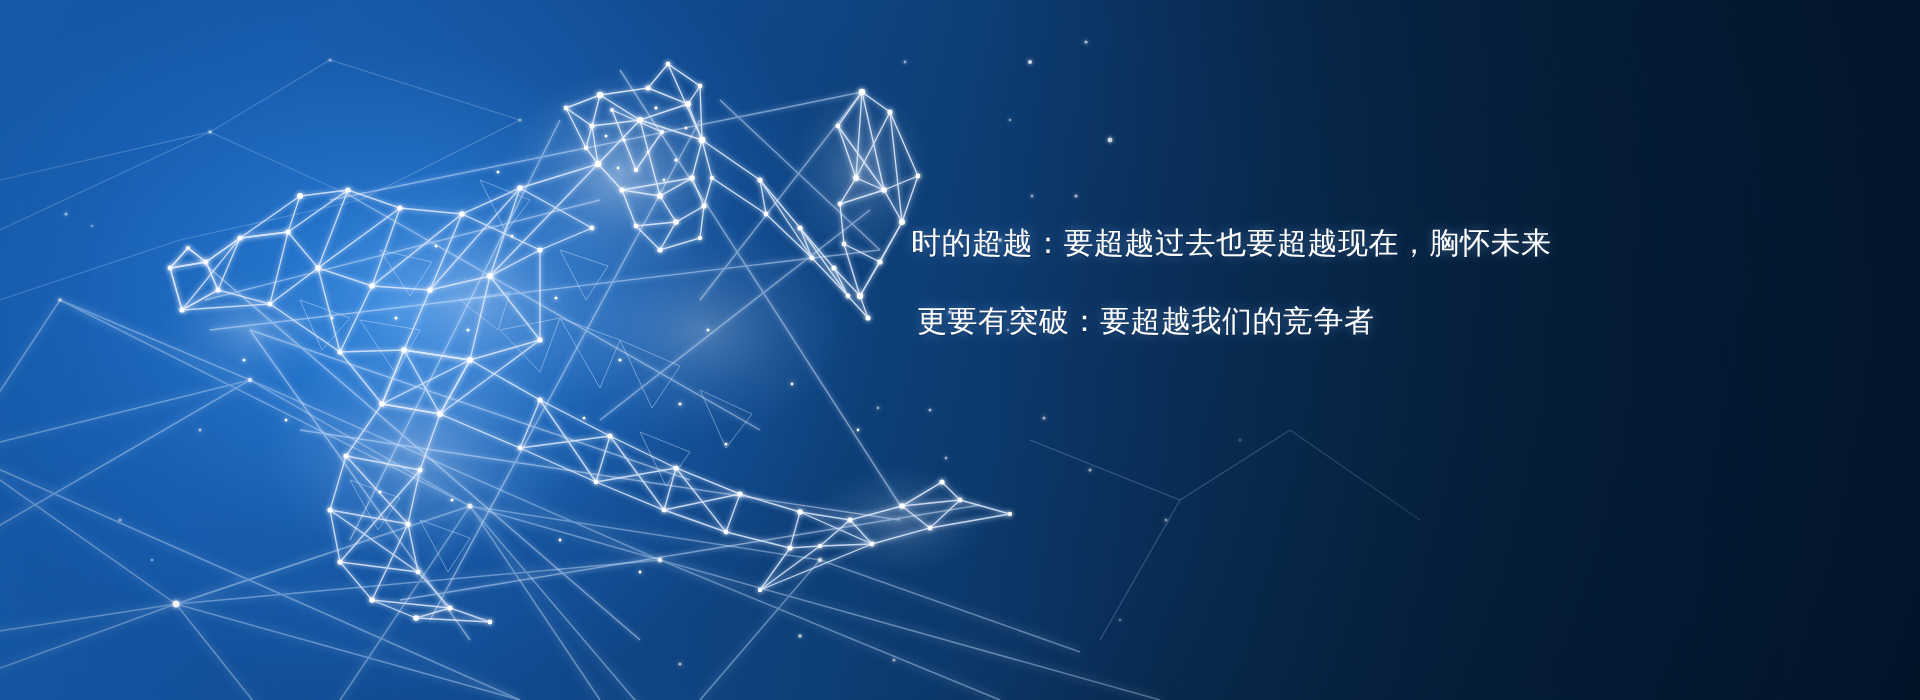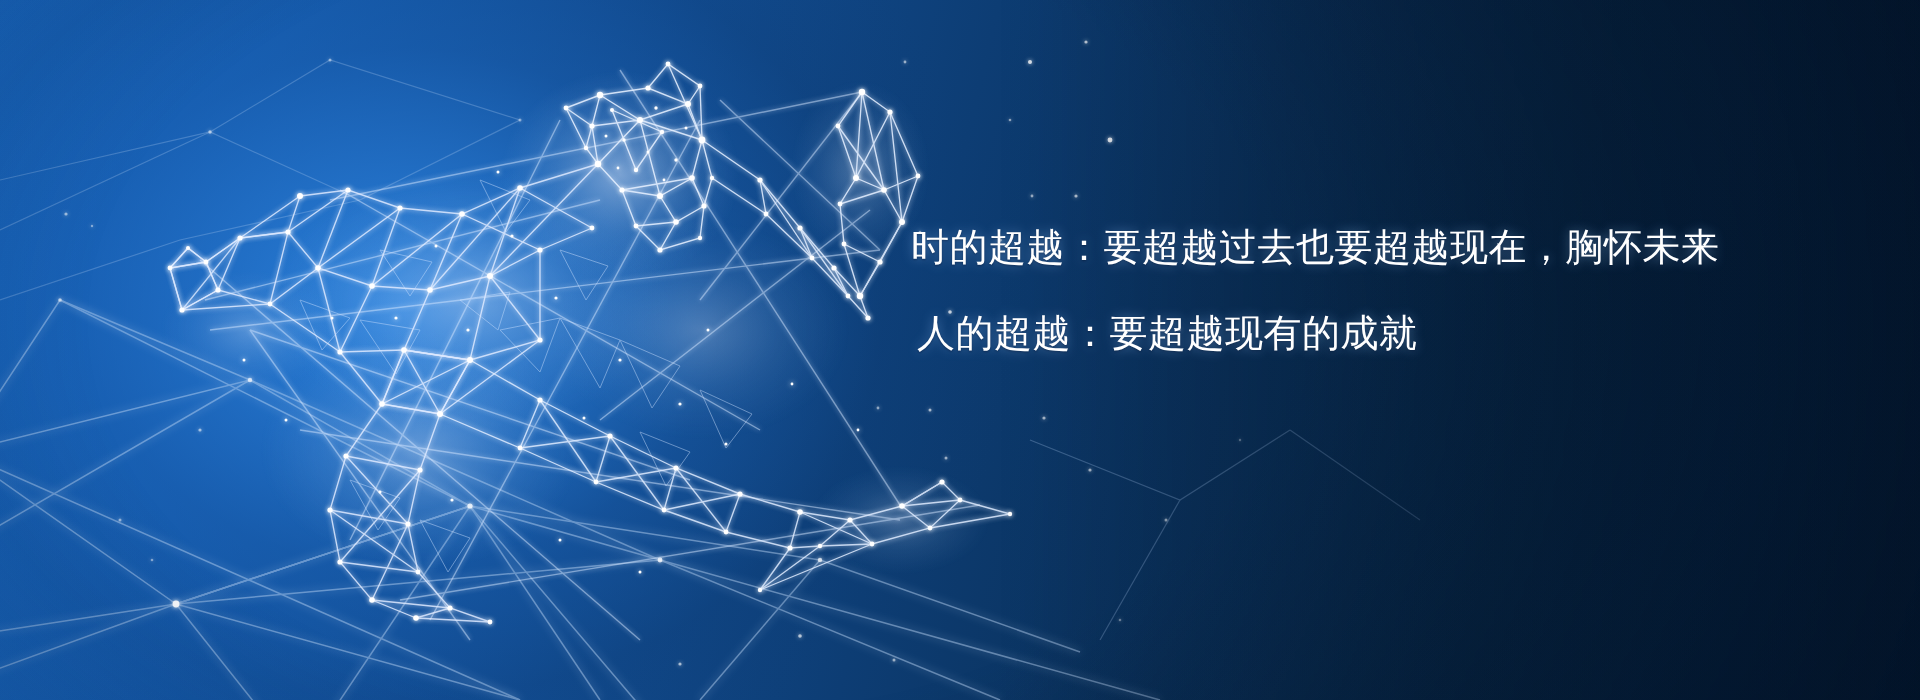--- a/index.html
+++ b/index.html
@@ -55,21 +55,21 @@
   }
   
   .text-block {
     position: absolute;
     left: 911px;
     top: 228px;
     width: 880px;
   }
   .tline {
     color: #ffffff;
-    font-size: 38px;
+    font-size: 30px;
     line-height: 1;
     letter-spacing: 0.5px;
     white-space: nowrap;
     text-shadow: 0 0 12px rgba(150,200,255,0.45), 0 1px 2px rgba(0,20,50,0.55);
     font-weight: 400;
   }
   .tline.l1 { margin: 0 0 0 0; }
   .tline.l2 { margin: 48px 0 0 0; }
   .tline.l3 { margin: 48px 0 0 6px; }
 </style>
@@ -516,16 +516,16 @@
       <circle cx="878" cy="408" r="1.4" opacity="0.50"></circle>
       <circle cx="1120" cy="620" r="1.3" opacity="0.40"></circle>
     </g>
   </svg>
 
   <div class="bg-darkright"></div>
   <div class="bg-vignette"></div>
 
   <div class="text-block">
     <div class="tline l1">时的超越：要超越过去也要超越现在，胸怀未来</div>
-    <div class="tline l3">人的超越：要超越现有的成就</div>
+    <div class="tline l3">更要有突破：要超越我们的竞争者</div>
   </div>
 
 </div>
 
 </body></html>

